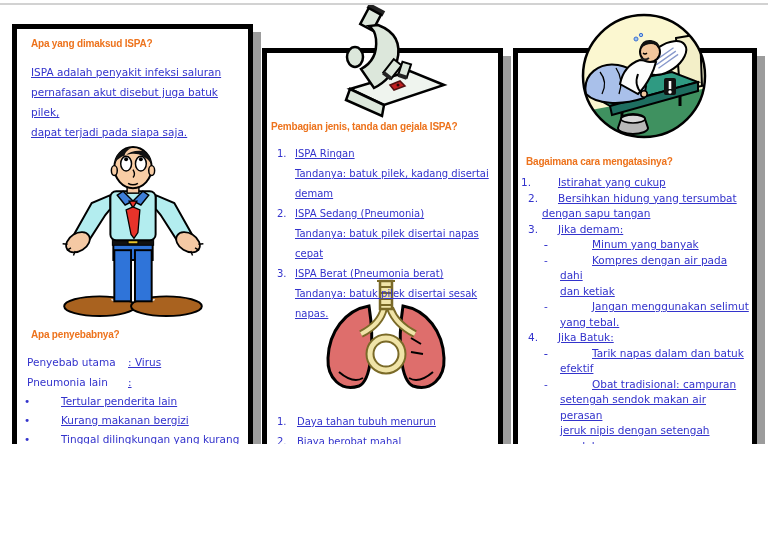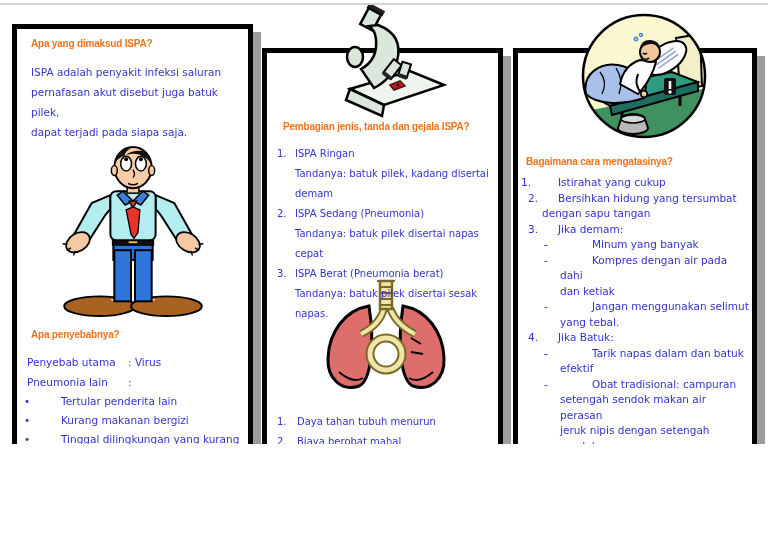--- a/index.html
+++ b/index.html
@@ -6,36 +6,36 @@
   .page{position:relative;width:768px;height:444px;background:#ffffff;overflow:hidden;
         font-family:"DejaVu Sans",sans-serif;}
   .topline{position:absolute;left:0;top:3px;width:768px;height:2px;background:#d2d2d2;}
   .panel{position:absolute;background:#fff;border:5px solid #000;
          box-shadow:8px 8px 0 #9c9c9c;overflow:hidden;box-sizing:border-box;}
   .p1{left:12px;top:24px;width:241px;height:493px;}
   .p2{left:262px;top:48px;width:241px;height:491px;}
   .p3{left:513px;top:48px;width:244px;height:498px;}
   .head{margin:0;font-family:"Liberation Sans",sans-serif;font-weight:bold;
         font-size:10px;letter-spacing:-0.2px;color:#ed731d;white-space:nowrap;}
-  .blue{color:#3333cc;}
+  .blue{color:#3333cc;text-decoration:underline;}
   .ml{white-space:pre-line;}
   
   .p1 .head{margin:9px 0 0 14px;}
   .intro{margin:13px 4px 0 14px;font-size:10.5px;line-height:20px;}
   .man{display:block;margin:2px auto 0;}
   .p1 .head2{margin:10px 12px 0 14px;}
   .kv{margin:12px 0 0 10px;font-size:10.5px;line-height:20px;}
   .kv .k{display:inline-block;width:101px;}
   .blist{margin-top:0;}
   .b{position:relative;padding-left:25px;padding-right:4px;text-indent:19px;
      font-size:10.5px;line-height:19px;}
   .b .mk{position:absolute;left:7px;top:0;text-indent:0;}
   
   .micro{position:absolute;left:332px;top:5px;z-index:5;}
-  .p2 .head{margin:68px 0 0 16px;}
+  .p2 .head{margin:68px 0 0 4px;}
   .types{margin-top:12px;}
   .type{position:relative;padding-left:28px;padding-right:2px;font-size:10px;line-height:20px;}
   .type .num,.eff .num,.step .num{position:absolute;left:10px;top:0;text-indent:0;}
   .lungs{display:block;margin:-46px 0 0 44px;}
   .p2 .head2{margin:8px 0 0 10px;}
   .effs{margin-top:12px;}
   .eff{position:relative;padding-left:30px;font-size:10px;line-height:20px;}
   
   .bed{position:absolute;left:580px;top:12px;z-index:5;}
   .p3 .head{margin:103px 0 0 8px;}

